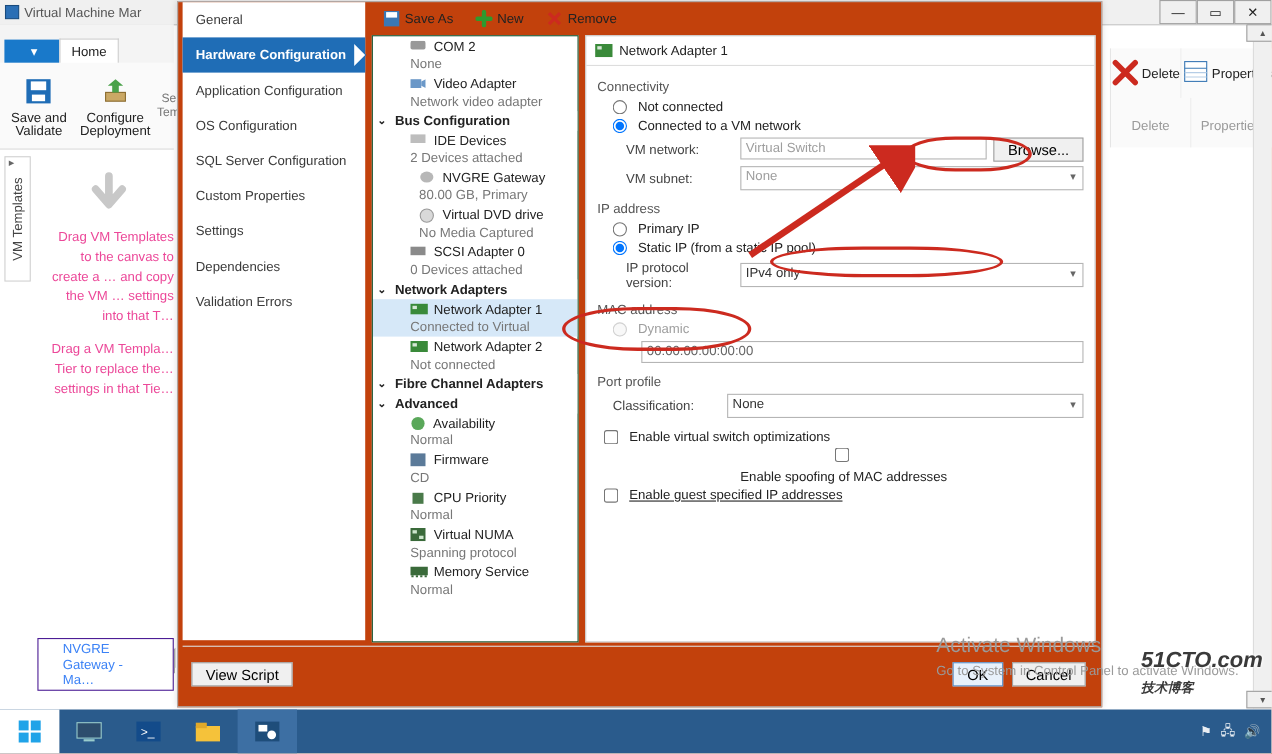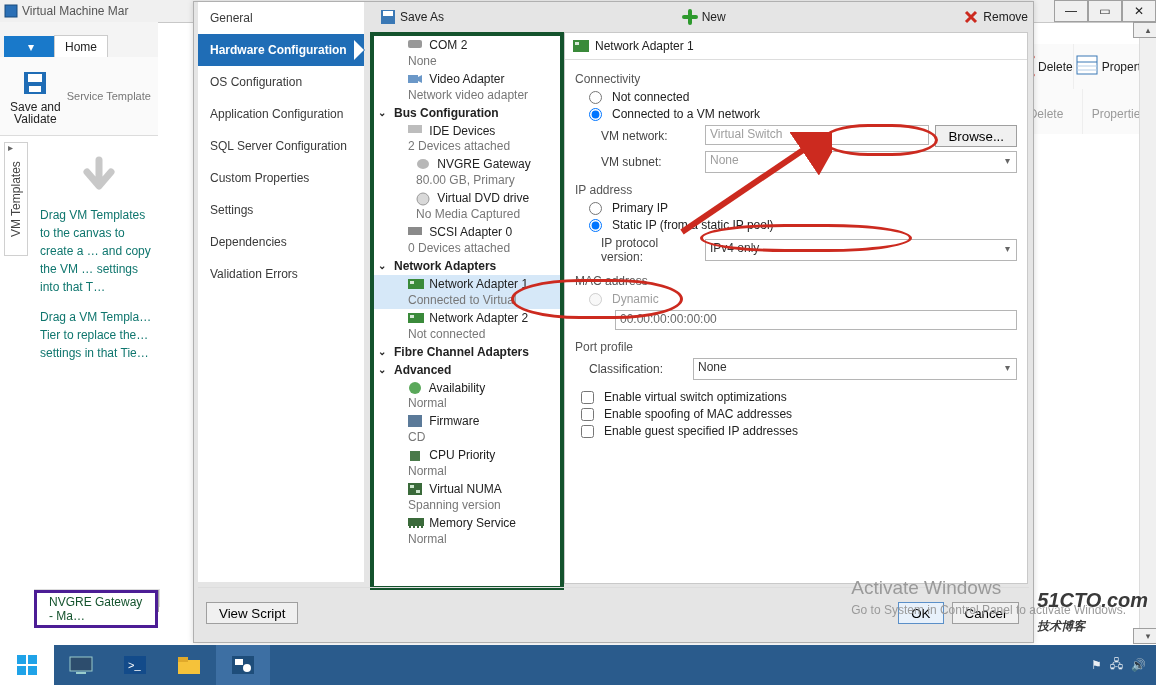--- a/index.html
+++ b/index.html
@@ -28,45 +28,45 @@
   .right-rib { position:absolute; top:44px; right:0; width:146px; height:90px; background:#fafafa; border-left:1px solid #e5e5e5; display:flex; flex-direction:column; }
   .right-rib-row { display:flex; flex:1; }
   .right-rib .cell { flex:1; display:flex; flex-direction:row; align-items:center; justify-content:center; border-right:1px solid #eee; }
   .right-rib .cell .icon { width:28px; height:28px; }
   .right-rib-row.labels .cell { flex:1; color:#9a9a9a; font-size:12px; text-align:center; padding-top:4px; }
 
   
   .vtab { position:absolute; top:142px; left:4px; width:22px; height:112px; background:#fff; border:1px solid #d0d0d0; writing-mode:vertical-rl; transform:rotate(180deg); display:flex; align-items:center; justify-content:center; color:#444; }
 
   
-  .canvas-hint { position:absolute; top:156px; left:40px; width:118px; color:#0f766e; line-height:18px; }
+  .canvas-hint { position:absolute; top:156px; left:40px; width:118px; color:#ec4899; line-height:18px;text-align:right; }
   .canvas-hint .arrowimg { width:40px; height:40px; display:block; margin:0 auto 10px; }
   .canvas-hint .para { margin-bottom:12px; }
 
   
   .bottom-tabrow { position:absolute; bottom:57px; left:34px; width:124px; display:flex; align-items:center; }
-  .bottom-tab { background:#fff; border:3px solid #4c1d95; padding:2px 12px; color:#14532d; }
+  .bottom-tab { background:#fff; border:1px solid #4c1d95; padding:2px 22px; color:#3b82f6; }
   .scroll-h { position:absolute; bottom:78px; left:34px; width:124px; height:16px; background:#f0f0f0; border:1px solid #dcdcdc; display:flex; }
   .scroll-h .btn { width:16px; background:#e4e4e4; display:flex; align-items:center; justify-content:center; font-size:9px; }
   .scroll-h .track { flex:1; }
 
   
-  .dialog { position:absolute; top:1px; left:161px; width:839px; height:640px; background:#e5e5e5; border:1px solid #b0b0b0; box-shadow:0 0 6px rgba(0,0,0,0.15);margin-left:32px; }
+  .dialog { position:absolute; top:1px; left:161px; width:839px; height:640px; background:#c2410c; border:1px solid #b0b0b0; box-shadow:0 0 6px rgba(0,0,0,0.15); }
 
   .categories { position:absolute; top:0; left:4px; width:166px; height:580px; background:#fff; }
   .cat-item { padding:9px 12px; color:#3a3a3a; cursor:default; }
   .cat-item.sel { background:#1f6db6; color:#fff; position:relative; font-weight:600; }
   .cat-item.sel::after { content:""; position:absolute; right:-10px; top:6px; border:10px solid transparent; border-left-color:#fff; }
   .cat-item.sel::before { content:""; position:absolute; right:-11px; top:6px; border:10px solid transparent; border-left-color:#1f6db6; }
 
   
-  .hw-toolbar { position:absolute; top:4px; left:176px; width:656px; height:22px; display:flex; align-items:center; gap:12px; padding-left:6px;justify-content:space-between; }
+  .hw-toolbar { position:absolute; top:4px; left:176px; width:656px; height:22px; display:flex; align-items:center; gap:12px; padding-left:6px; }
   .hw-toolbar .tbtn { display:flex; align-items:center; gap:4px; padding:0 4px; }
   .hw-toolbar .tbtn .icon { width:16px; height:16px; }
-  .hw-tree { position:absolute; top:30px; left:176px; width:186px; height:550px; border:4px solid #14532d; overflow:auto; background:#fff; }
+  .hw-tree { position:absolute; top:30px; left:176px; width:186px; height:550px; border:1px solid #14532d; overflow:auto; background:#fff; }
   .hw-node { padding:2px 4px 2px 22px; position:relative; }
   .hw-node.section { font-weight:bold; padding-left:20px; background:#fff; }
   .hw-node.section .exp { position:absolute; left:4px; top:3px; font-size:10px; }
   .hw-node .sub { color:#777; display:block; margin-top:1px; }
   .hw-node .micon { width:14px; height:14px; display:inline-block; vertical-align:middle; margin-right:4px; }
   .hw-node.child { padding-left:34px; }
   .hw-node.child2 { padding-left:42px; }
   .hw-node.sel { background:#d6e8f8; }
 
   
@@ -141,20 +141,30 @@
         <span class="icon">
             <svg width="30" height="30">
               <rect x="4" y="4" width="22" height="22" fill="#1f6db6"></rect>
               <rect x="8" y="6" width="14" height="8" fill="#fff"></rect>
               <rect x="9" y="18" width="12" height="6" fill="#fff"></rect>
             </svg>
           </span>
         <span class="lbl" style="white-space:pre;">Save and
 Validate</span>
       </div>
+      <div class="ribbon-btn">
+        <span class="icon">
+            <svg width="30" height="30">
+              <rect x="6" y="16" width="18" height="8" fill="#caa865" stroke="#8a6b2e"></rect>
+              <path d="M15 4 L22 10 L18 10 L18 16 L12 16 L12 10 L8 10 Z" fill="#4aa24a"></path>
+            </svg>
+          </span>
+        <span class="lbl" style="white-space:pre;">Configure
+Deployment</span>
+      </div>
     </div>
     <div class="ribbon-group-label">Service Template</div>
   </div>
 </div>
 
 <div class="right-rib">
   <div class="right-rib-row">
     <div class="cell">
       <span class="icon"><svg width="26" height="26">
             <path d="M4 4 L22 22 M22 4 L4 22" stroke="#cc2a1f" stroke-width="5" stroke-linecap="round"></path>
@@ -205,22 +215,22 @@
   <div class="btn">▴</div>
   <div style="flex:1;"></div>
   <div class="btn">▾</div>
 </div>
 
 <div class="dialog">
 
   <div class="categories">
     <div class="cat-item">General</div>
     <div class="cat-item sel">Hardware Configuration</div>
+    <div class="cat-item">Application Configuration</div>
     <div class="cat-item">OS Configuration</div>
-    <div class="cat-item">Application Configuration</div>
     <div class="cat-item">SQL Server Configuration</div>
     <div class="cat-item">Custom Properties</div>
     <div class="cat-item">Settings</div>
     <div class="cat-item">Dependencies</div>
     <div class="cat-item">Validation Errors</div>
   </div>
 
   <div class="hw-toolbar">
     <div class="tbtn">
       <span class="icon"><svg width="16" height="16">
@@ -328,21 +338,21 @@
       <span>CPU Priority</span>
       <span class="sub">Normal</span>
     </div>
     <div class="hw-node child">
       <span class="micon"><svg width="14" height="12">
             <rect width="14" height="12" fill="#3a6a3a"></rect>
             <rect x="2" y="2" width="4" height="3" fill="#cde6cd"></rect>
             <rect x="8" y="7" width="4" height="3" fill="#cde6cd"></rect>
           </svg></span>
       <span>Virtual NUMA</span>
-      <span class="sub">Spanning version</span>
+      <span class="sub">Spanning protocol</span>
     </div>
     <div class="hw-node child">
       <span class="micon"><svg width="16" height="10">
             <rect width="16" height="8" fill="#3a6a3a"></rect>
             <rect x="1" y="8" width="2" height="2" fill="#3a6a3a"></rect>
             <rect x="5" y="8" width="2" height="2" fill="#3a6a3a"></rect>
             <rect x="9" y="8" width="2" height="2" fill="#3a6a3a"></rect>
             <rect x="13" y="8" width="2" height="2" fill="#3a6a3a"></rect>
           </svg></span>
       <span>Memory Service</span>
@@ -414,25 +424,25 @@
         <span class="lbl">Classification:</span>
         <div class="val">
             <div class="select">None</div>
           </div>
       </div>
 
       <div class="opt-row" style="margin-left:6px;margin-top:10px;">
           <input type="checkbox" style="">
           <span>Enable virtual switch optimizations</span>
         </div>
-      <div class="opt-row" style="margin-left:6px;">
+      <div class="opt-row" style="margin-left:6px;flex-direction:column;">
           <input type="checkbox" style="">
           <span>Enable spoofing of MAC addresses</span>
         </div>
-      <div class="opt-row" style="margin-left:6px;">
+      <div class="opt-row" style="margin-left:6px;text-decoration:underline;">
           <input type="checkbox" style="">
           <span>Enable guest specified IP addresses</span>
         </div>
     </div>
   </div>
 
   <div class="footer">
     <button class="btn left">View Script</button>
     <button class="btn" style="background:#e8f1fb;border-color:#5a8fc8;">OK</button>
     <button class="btn">Cancel</button>

